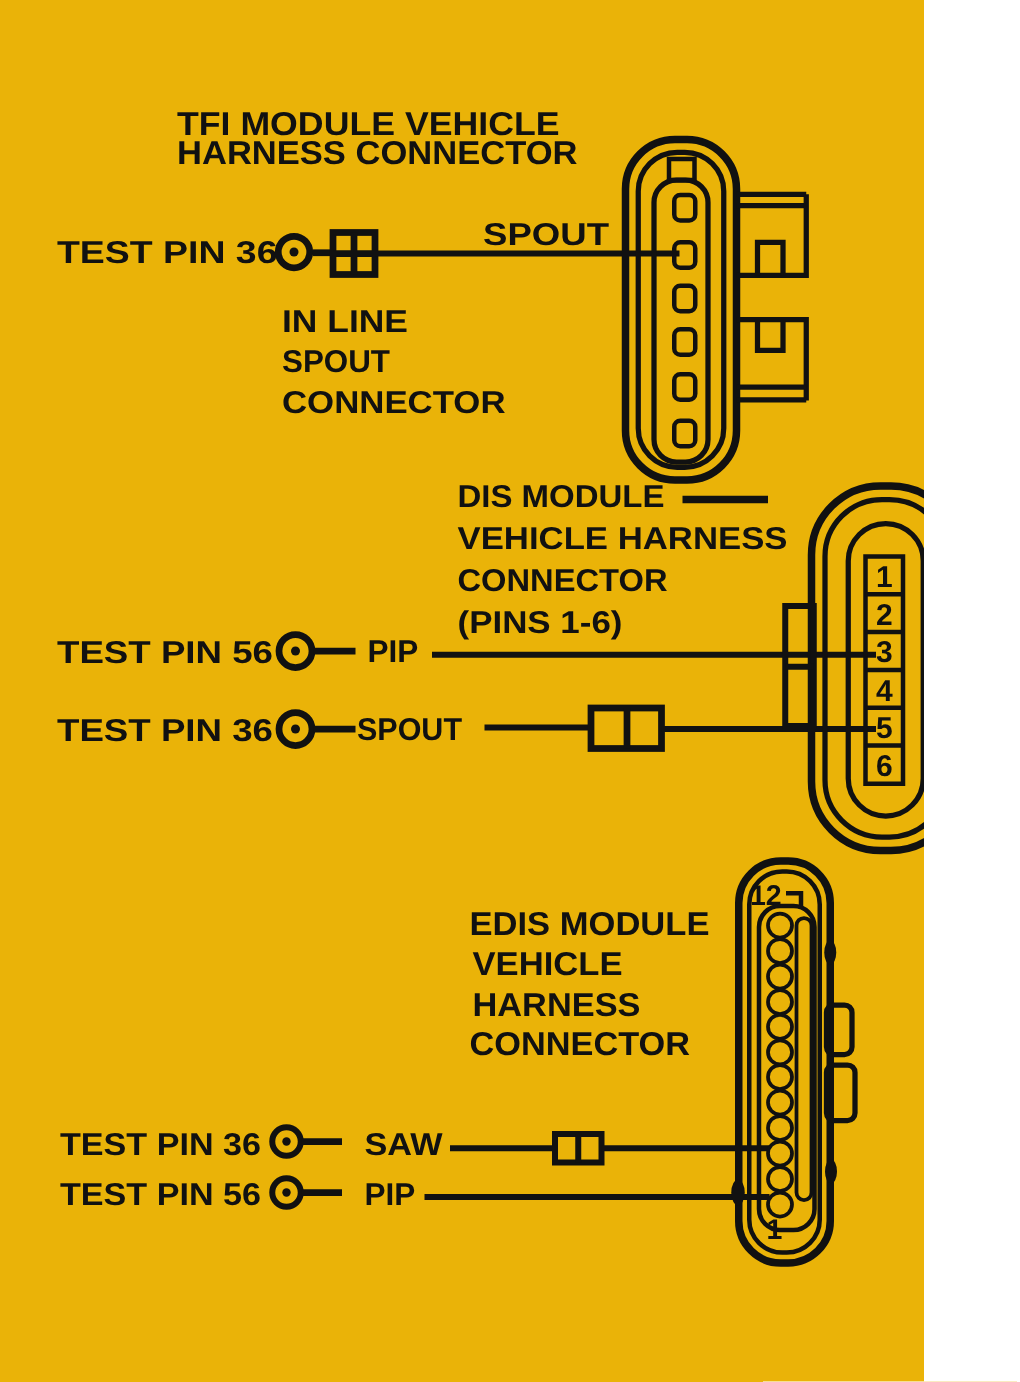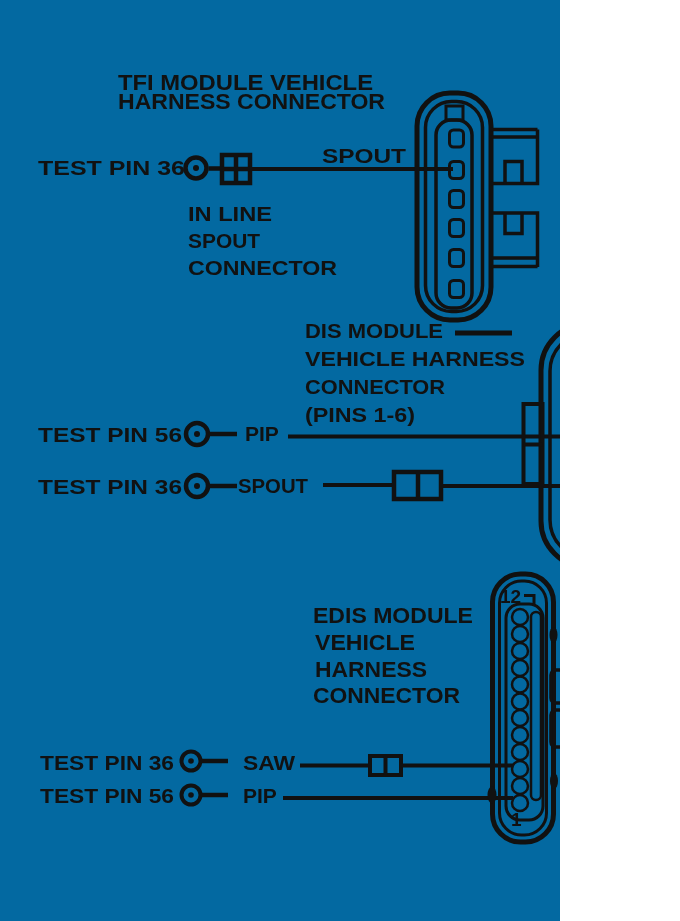--- a/index.html
+++ b/index.html
@@ -1,16 +1,16 @@
 <!DOCTYPE html>
 <html><head>
 <meta charset="utf-8">
 <style>
   html,body{margin:0;padding:0;background:#ffffff;}
-  .stage{position:relative;width:560px;height:921px;background:#0369a1;overflow:hidden;text-align:right;}
+  .stage{position:relative;width:616px;height:921px;background:#eab308;overflow:hidden;text-align:right;}
   svg text{
     font-family:"Liberation Sans", sans-serif;
     font-weight:bold;
     fill:#111111;
   }
   .t22{font-size:22px;}
   .t21{font-size:21px;}
   .t20{font-size:20px;}
   .t19{font-size:19px;}
   .stroke{stroke:#111111;fill:none;}

